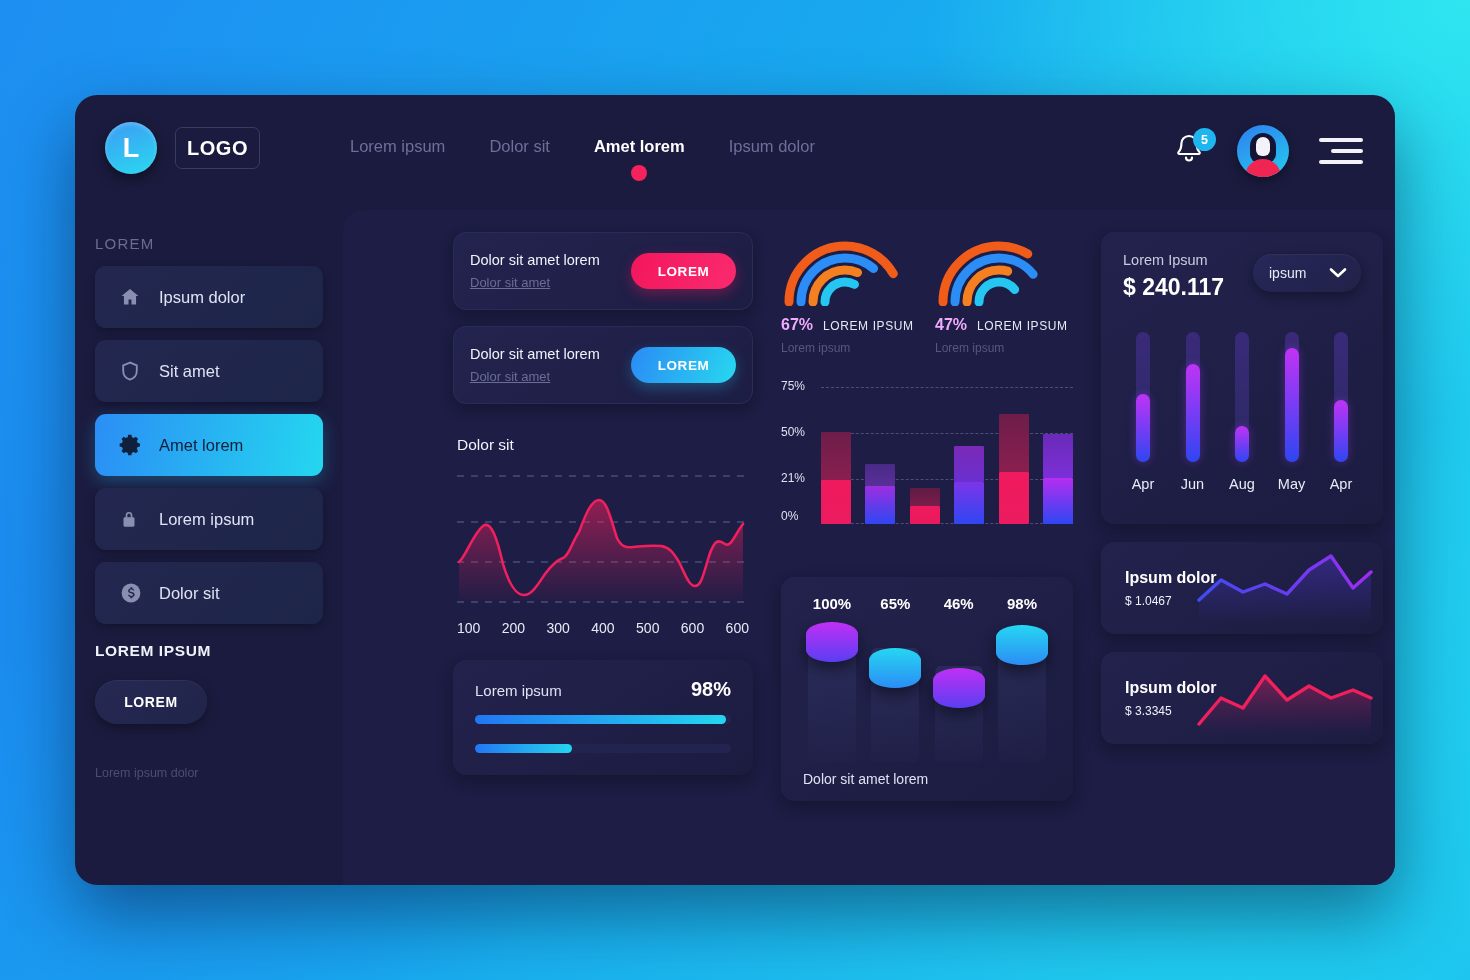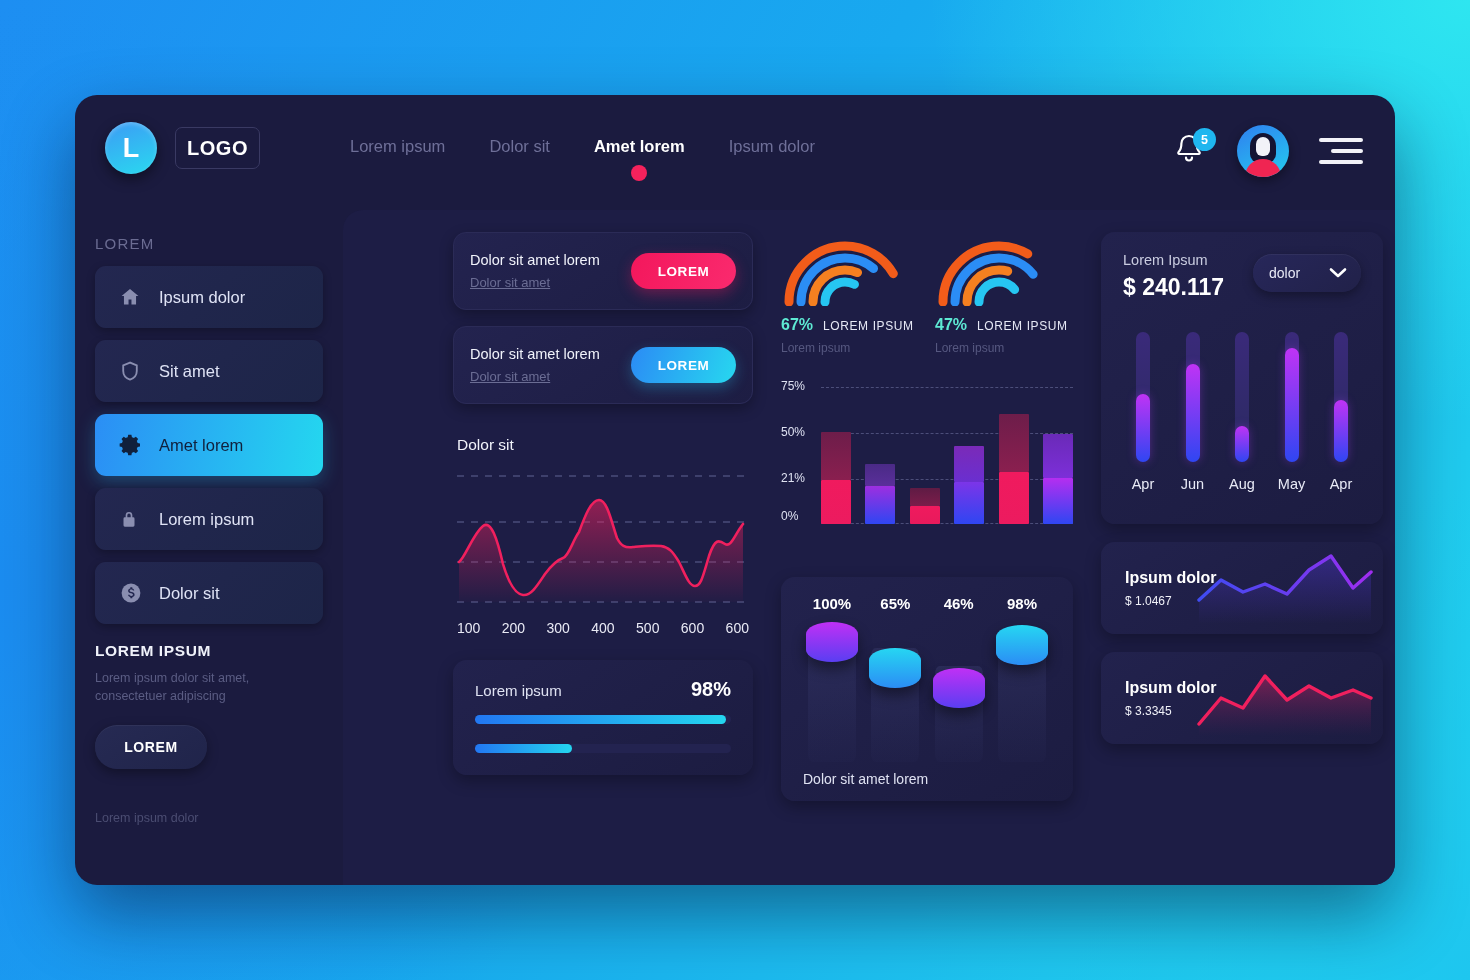--- a/index.html
+++ b/index.html
@@ -174,21 +174,21 @@
   .track { height: 9px; border-radius: 5px; background: #232350; margin-top: 20px; position: relative; }
   .track:nth-of-type(2) { margin-top: 14px; }
   .fill { height: 100%; border-radius: 5px;
     background: linear-gradient(90deg, #2277f2 0%, #24d6ef 100%); }
 
   
   .col2 { position: absolute; left: 438px; top: 22px; width: 292px; }
   .gauges { display: flex; gap: 16px; }
   .gauge { width: 138px; }
   .gauge .label-row { display: flex; align-items: baseline; gap: 10px; margin-top: 6px; }
-  .gauge .pct { color: #5eead4; font-size: 16px; font-weight: 700; }
+  .gauge .pct { color: #f0abfc; font-size: 16px; font-weight: 700; }
   .gauge .nm { color: #e6e8f5; font-size: 12px; letter-spacing: .6px; }
   .gauge .sub { color: #56588035; color: #565880; font-size: 12px; margin-top: 7px; }
 
   .barchart { margin-top: 24px; position: relative; height: 150px; }
   .ylabels { position: absolute; left: 0; top: 0; width: 34px; height: 120px; }
   .ylabels div { position: absolute; color: #dfe2f2; font-size: 12px; }
   .plot { position: absolute; left: 40px; right: 0; top: 0; height: 120px; }
   .grid { position: absolute; left: 0; right: 0; height: 0;
     border-top: 1.5px dashed #4c4e7a; }
   .bars { position: absolute; left: 0; right: 0; bottom: 0; height: 120px;
@@ -350,21 +350,20 @@
         <svg width="24" height="24" viewBox="0 0 24 24" fill="currentColor">
           <circle cx="12" cy="12" r="9.4"></circle>
           <path d="M12.9 11.1c-1.7-.45-2.2-.8-2.2-1.4 0-.65.6-1.1 1.6-1.1.95 0 1.4.4 1.55 1.0h1.45c-.15-1.1-.85-1.9-2.0-2.15V6.2h-2v1.22c-1.25.25-2.2 1.05-2.2 2.3 0 1.45 1.2 2.15 2.95 2.6 1.55.37 1.9.9 1.9 1.5 0 .45-.32 1.15-1.6 1.15-1.2 0-1.7-.55-1.8-1.2H9.1c.1 1.35 1.1 2.1 2.2 2.35v1.25h2v-1.22c1.3-.25 2.3-1.0 2.3-2.35 0-1.8-1.55-2.4-2.7-2.7z" fill="#232750"></path>
         </svg>
       </span>
       <span class="lbl">Dolor sit</span>
     </div>
 
     <div class="promo">
       <div class="promo-title">LOREM IPSUM</div>
-      <div class="promo-sub">Lorem ipsum dolor sit amet, consectetuer adipiscing</div>
       <div class="promo-btn">
         <span>LOREM</span>
       </div>
     </div>
     <div class="side-foot">Lorem ipsum dolor</div>
   </div>
 
   <div class="main">
 
     <div class="col1">
@@ -546,21 +545,21 @@
         </div>
         <div class="cyl-foot">Dolor sit amet lorem</div>
       </div>
     </div>
 
     <div class="col3">
       <div class="card big-card">
         <div class="bc-lbl">Lorem Ipsum</div>
         <div class="bc-val">$ 240.117</div>
         <div class="dropdown">
-          <span>dolor</span>
+          <span>ipsum</span>
           <svg width="18" height="12" viewBox="0 0 18 12">
             <path d="M2 2.5 L9 9 L16 2.5" fill="none" stroke="#ffffff" stroke-width="2.6" stroke-linecap="round" stroke-linejoin="round"></path>
           </svg>
         </div>
 
         <div class="sliders">
           <div class="slot">
             <div class="tube"></div>
             <div class="fillv" id="sv0" style="height: 68px;"></div>
           </div>

